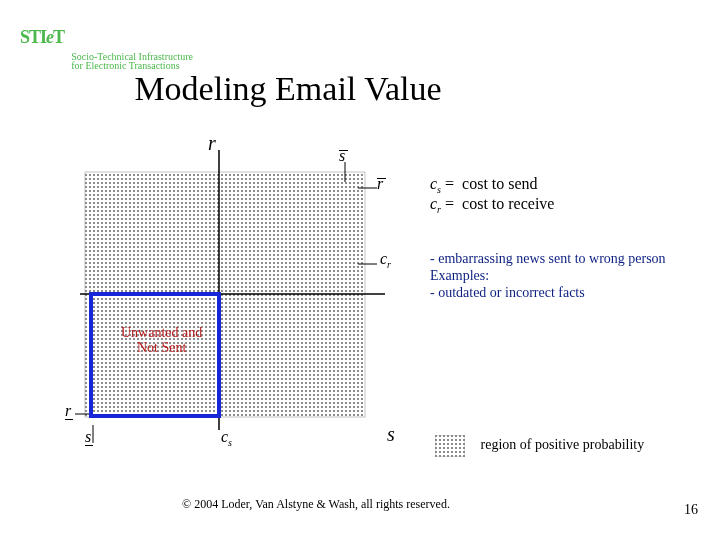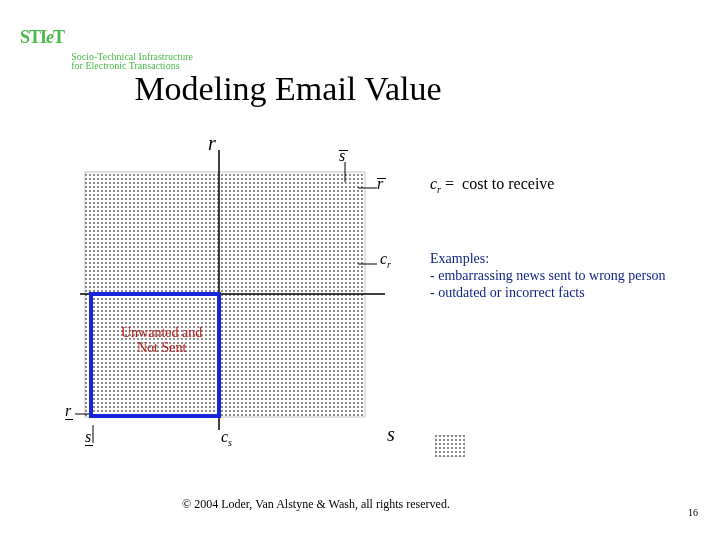--- a/index.html
+++ b/index.html
@@ -160,21 +160,21 @@
     left: 0;
     width: 632px;
     bottom: 28px;
     text-align: center;
     font-size: 12px;
   }
   .pagenum {
     position: absolute;
     right: 22px;
     bottom: 22px;
-    font-size: 10px;
+    font-size: 14px;
   }
 </style>
 </head>
 <body>
 
 <div class="logo">
   <span class="logo-text">
     <span>STI</span><span class="logo-e">e</span><span>T</span>
   </span>
   <span class="logo-sub">
@@ -236,40 +236,45 @@
     <span>s</span><span class="bar" style="margin-top:-1px;border-top:none;border-bottom:1.4px solid #000;width:8px;margin-bottom:0;"></span>
   </div>
 
   <div class="lab-quad">
     <span>Unwanted and</span><br><span>Not Sent</span>
   </div>
 </div>
 
 <div class="costdef">
   <div>
+    <span class="ci">c</span><sub>s</sub>
+    <span> = &nbsp;</span><span>cost to send</span>
+  </div>
+  <div>
     <span class="ci">c</span><sub>r</sub>
     <span> = &nbsp;</span><span>cost to receive</span>
   </div>
 </div>
 
 <div class="examples">
+  <div>- embarrassing news sent to wrong person</div>
   <div>Examples:</div>
-  <div>- embarrassing news sent to wrong person</div>
   <div>- outdated or incorrect facts</div>
 </div>
 
 <div class="legend">
   <span class="legend-swatch">
     <svg width="30" height="22">
       <defs>
         <pattern id="dots2" width="4" height="4" patternUnits="userSpaceOnUse">
           <rect width="4" height="4" fill="#fff"></rect>
           <circle cx="1" cy="1" r="0.9" fill="#555"></circle>
         </pattern>
       </defs>
       <rect x="0" y="0" width="30" height="22" fill="url(#dots2)" stroke="#888" stroke-width="0.5"></rect>
     </svg>
   </span>
+  <span>region of positive probability</span>
 </div>
 
 <div class="copyright">© 2004 Loder, Van Alstyne &amp; Wash, all rights reserved.</div>
 
 <div class="pagenum">16</div>
 
 </body></html>

